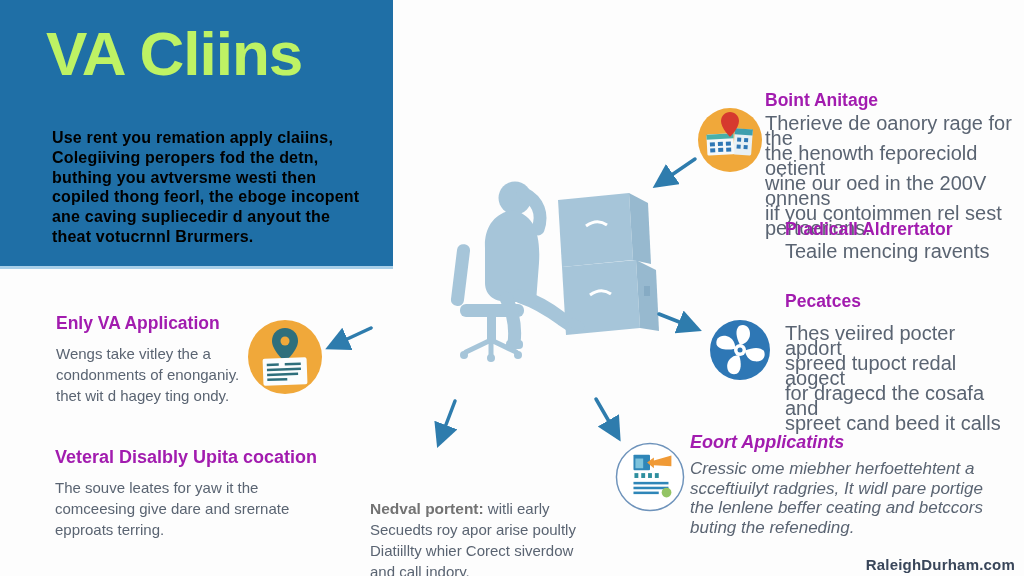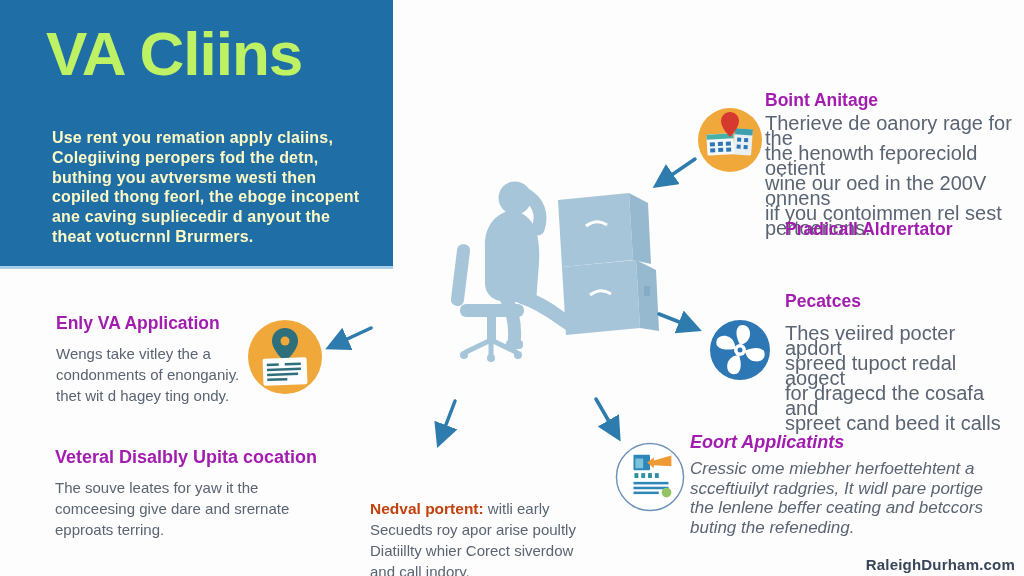--- a/index.html
+++ b/index.html
@@ -11,37 +11,37 @@
   .header-panel{
     position:absolute;left:0;top:0;width:393px;height:269px;
     background:#1f6fa6;border-bottom:3px solid #a8cfe8;box-sizing:border-box;
   }
   .main-title{
     position:absolute;left:46px;top:18px;margin:0;
     font-size:62px;font-weight:bold;color:#bef264;letter-spacing:-1px;
   }
   .intro-text{
     position:absolute;left:52px;top:128px;width:320px;margin:0;
-    font-size:16px;line-height:19.8px;color:#fef9c3;white-space:pre-line;
+    font-size:16px;line-height:19.8px;color:#000000;white-space:pre-line;
     font-weight:bold;letter-spacing:0.2px;
   }
   
   .sec-title{margin:0;font-size:17.5px;font-weight:bold;color:#a21caf;}
   .sec-body{margin:0;font-size:20px;line-height:15px;color:#5a6472;white-space:pre-line;}
   .abs{position:absolute;}
   
   .icon-wrap{position:absolute;}
   
   .overlay{position:absolute;left:0;top:0;pointer-events:none;}
   
   .watermark{
     position:absolute;left:835px;top:546px;width:170px;margin:10px;text-align:right;
     font-size:15px;color:#39465a;font-weight:bold;letter-spacing:0.2px;
   }
-  .nedval-strong{font-weight:bold;color:#c2410c;font-size:15.5px;}
+  .nedval-strong{font-weight:bold;color:#737373;font-size:15.5px;}
   .nedval-inline{color:#5a6472;font-size:15px;}
 </style>
 </head>
 <body>
 
 <div class="canvas">
 
   <div class="header-panel">
     <h1 class="main-title">VA Cliins</h1>
     <p class="intro-text">Use rent you remation apply claiins,
@@ -124,20 +124,21 @@
     <h2 class="sec-title">Boint Anitage</h2>
     <p class="sec-body" style="margin-top:5px;">Therieve de oanory rage for the
 the henowth feporeciold oetient
 wine our oed in the 200V onnens
 iif you contoimmen rel sest
 pertoerions.</p>
   </div>
 
   <div class="abs" style="left:785px;top:219px;width:240px;">
     <h2 class="sec-title">Pradicall Aldrertator</h2>
+    <p class="sec-body" style="margin-top:4px;">Teaile mencing ravents</p>
   </div>
 
   <div class="icon-wrap" style="left:710px;top:320px;">
     <svg width="60" height="60" viewBox="0 0 60 60">
       <circle cx="30" cy="30" r="30" fill="#2e77b5"></circle>
       <g fill="#ffffff">
         <path d="M30,25 C26,17 25,10 29,6 C35,3 40,7 40,14 C40,20 35,24 30,25 Z"></path>
         <path d="M30,25 C26,17 25,10 29,6 C35,3 40,7 40,14 C40,20 35,24 30,25 Z" transform="rotate(95 30 30)"></path>
         <path d="M30,25 C26,17 25,10 29,6 C35,3 40,7 40,14 C40,20 35,24 30,25 Z" transform="rotate(190 30 30)"></path>
         <path d="M30,25 C26,17 25,10 29,6 C35,3 40,7 40,14 C40,20 35,24 30,25 Z" transform="rotate(285 30 30)"></path>

